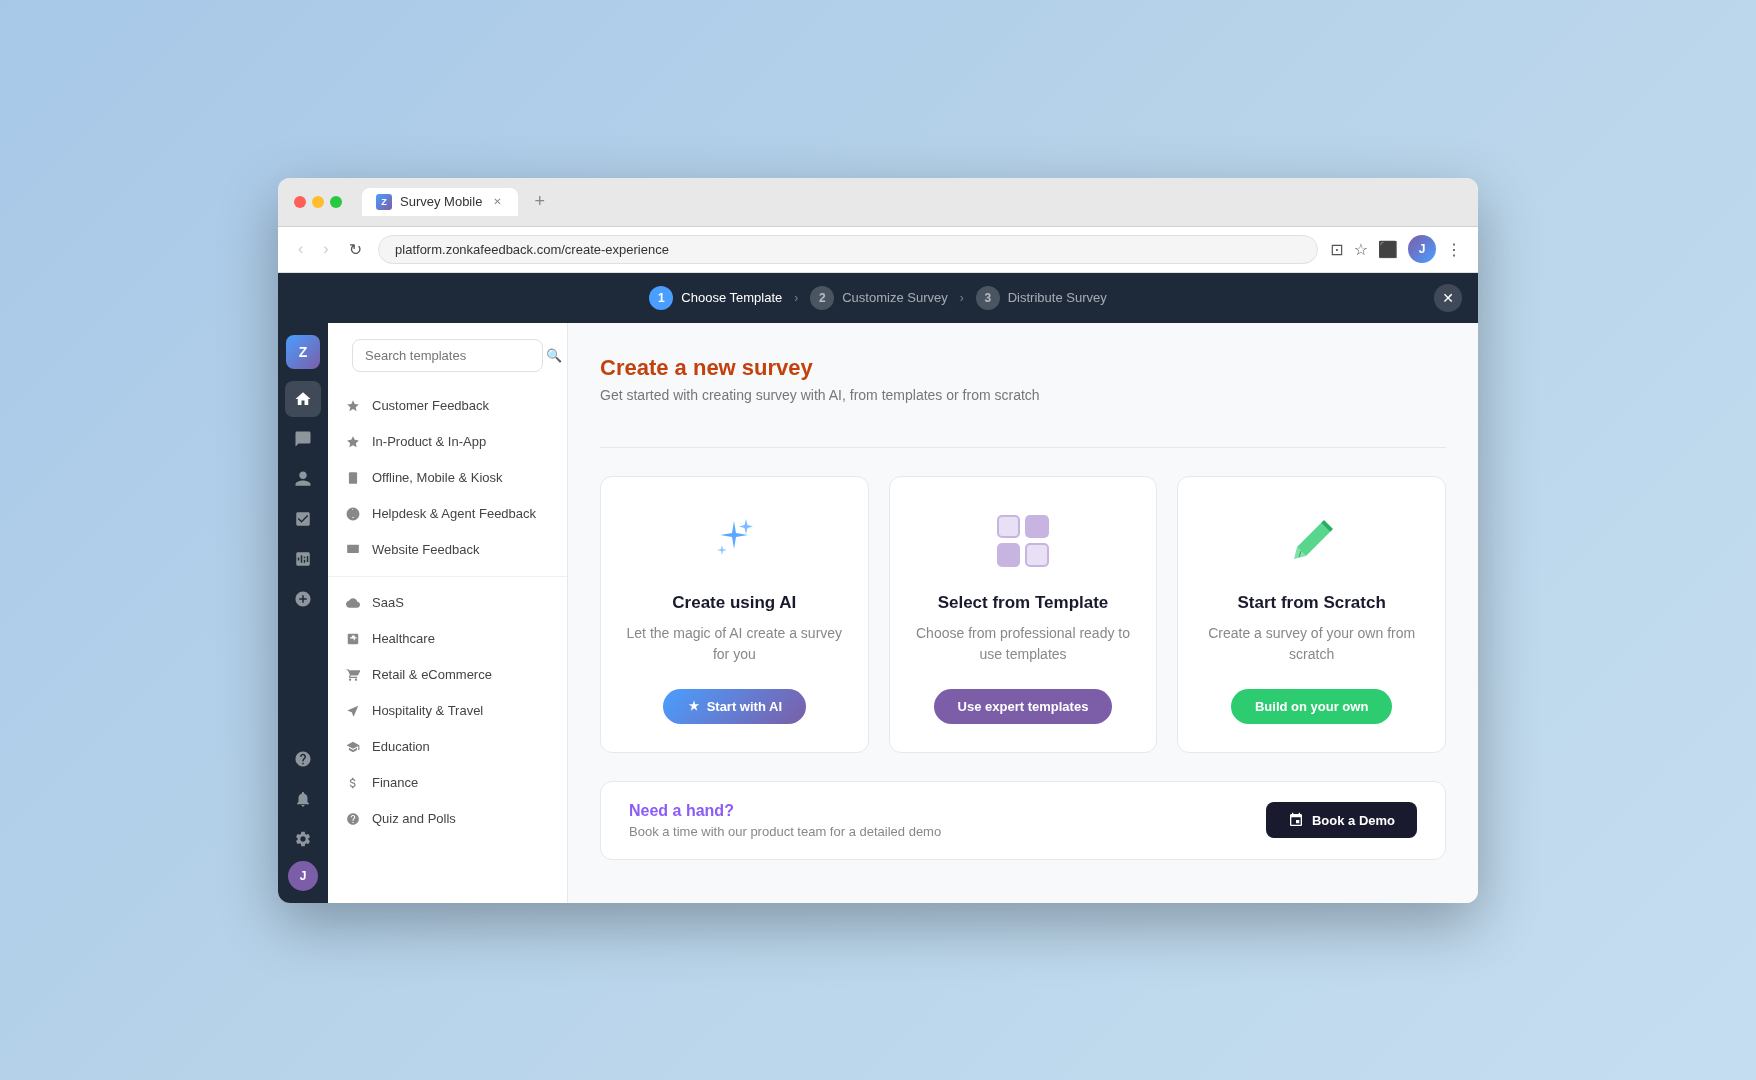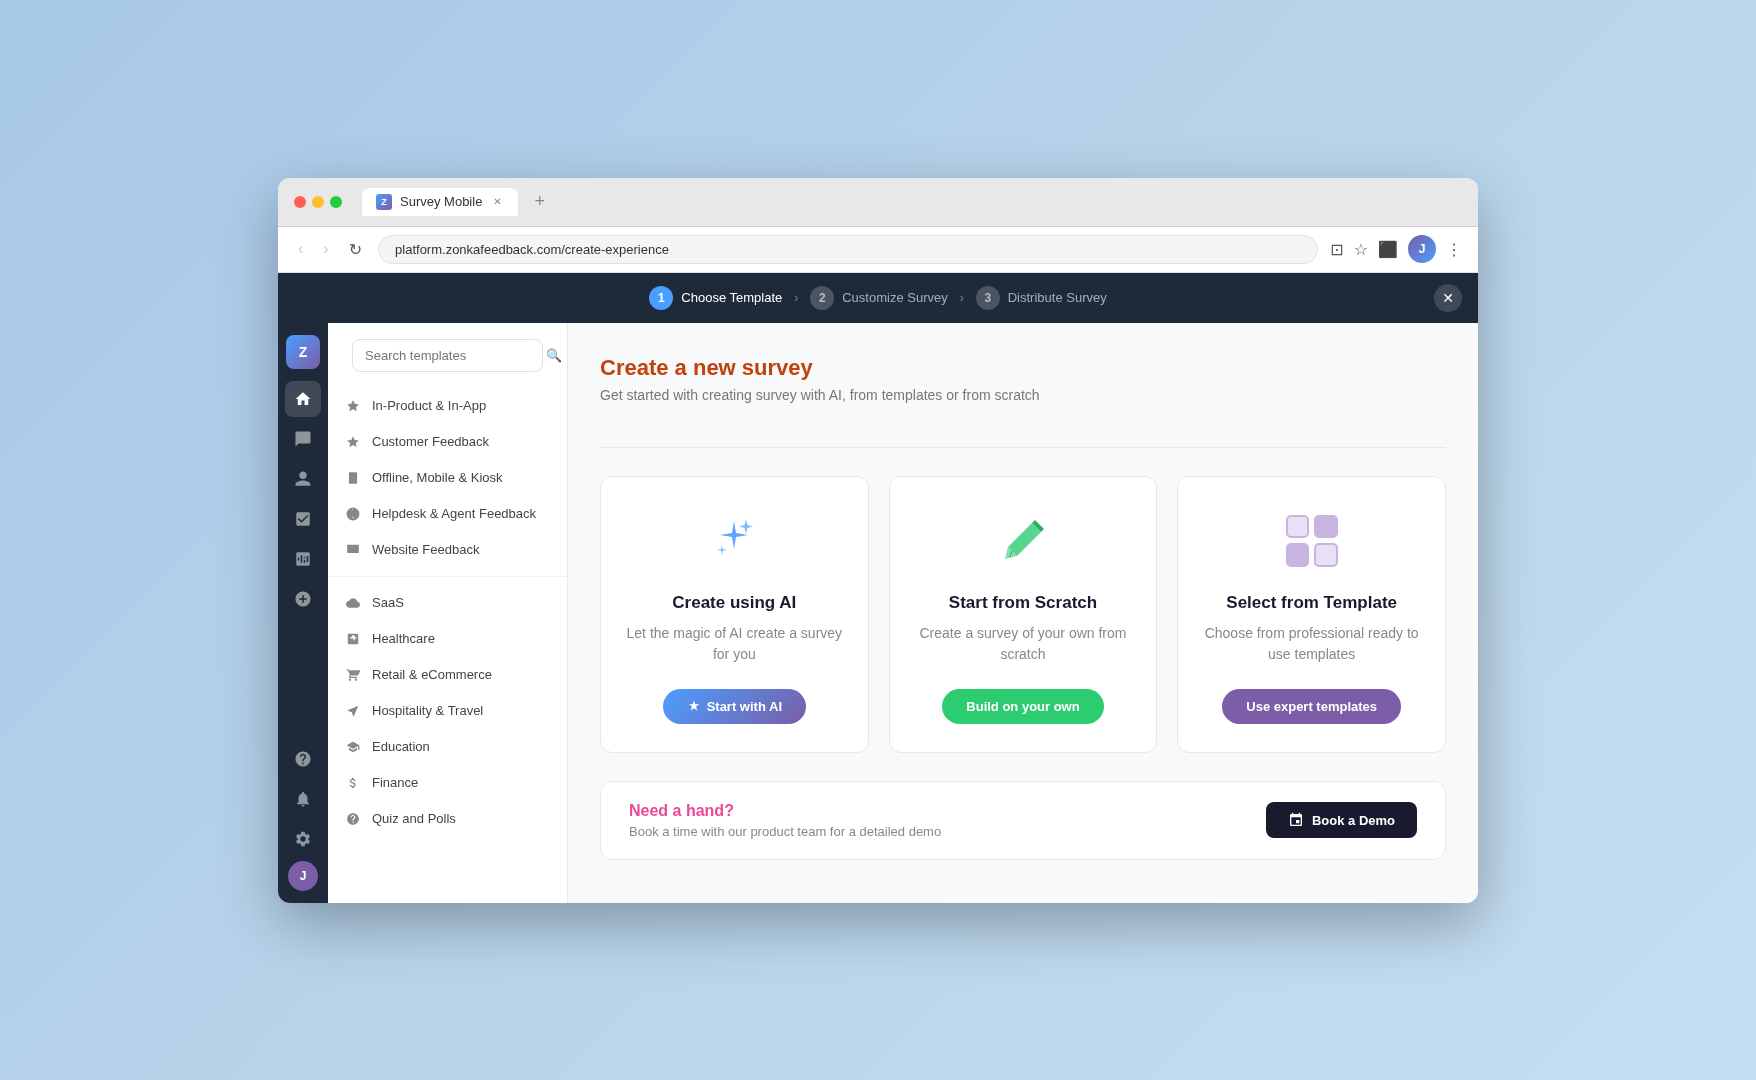--- a/index.html
+++ b/index.html
@@ -470,21 +470,21 @@
       border-radius: 12px;
       padding: 20px 28px;
       display: flex;
       align-items: center;
       justify-content: space-between;
     }
 
     .help-card-text h3 {
       font-size: 16px;
       font-weight: 700;
-      color: #ec4899;
+      color: #8b5cf6;
       margin-bottom: 4px;
     }
 
     .help-card-text p {
       font-size: 13px;
       color: #888;
     }
 
     .btn-demo {
       background: #1a1a2e;
@@ -615,32 +615,32 @@
 
       <div class="left-nav">
         <div class="search-box">
           <input type="text" placeholder="Search templates" style="">
           <span class="search-icon-btn">🔍</span>
         </div>
 
         <div class="nav-item">
           <div class="nav-item-icon">
             <svg width="14" height="14" viewBox="0 0 24 24" fill="currentColor">
+                <path d="M12 17.27L18.18 21l-1.64-7.03L22 9.24l-7.19-.61L12 2 9.19 8.63 2 9.24l5.46 4.73L5.82 21z"></path>
+              </svg>
+          </div>
+          <span>Customer Feedback</span>
+        </div>
+        <div class="nav-item">
+          <div class="nav-item-icon">
+            <svg width="14" height="14" viewBox="0 0 24 24" fill="currentColor">
                 <path d="M12 2l3.09 6.26L22 9.27l-5 4.87 1.18 6.88L12 17.77l-6.18 3.25L7 14.14 2 9.27l6.91-1.01z"></path>
               </svg>
           </div>
           <span>In-Product &amp; In-App</span>
-        </div>
-        <div class="nav-item">
-          <div class="nav-item-icon">
-            <svg width="14" height="14" viewBox="0 0 24 24" fill="currentColor">
-                <path d="M12 17.27L18.18 21l-1.64-7.03L22 9.24l-7.19-.61L12 2 9.19 8.63 2 9.24l5.46 4.73L5.82 21z"></path>
-              </svg>
-          </div>
-          <span>Customer Feedback</span>
         </div>
         <div class="nav-item">
           <div class="nav-item-icon">
             <svg width="14" height="14" viewBox="0 0 24 24" fill="currentColor">
                 <rect x="5" y="2" width="14" height="20" rx="2" ry="2"></rect>
               </svg>
           </div>
           <span>Offline, Mobile &amp; Kiosk</span>
         </div>
         <div class="nav-item">
@@ -739,51 +739,51 @@
               </svg>
             </div>
             <div class="card-title">Create using AI</div>
             <div class="card-desc">Let the magic of AI create a survey for you</div>
             <button class="btn-ai">
               <svg width="14" height="14" viewBox="0 0 24 24" fill="white">
                   <path d="M12 2l2 7h7l-5.5 4 2 7L12 16l-5.5 4 2-7L3 9h7z"></path>
                 </svg>
               <span>Start with AI</span>
             </button>
-          </div>
-
-          <div class="option-card">
-            <div class="card-icon-area">
-              <svg width="52" height="52" viewBox="0 0 52 52">
-                <g>
-                  <path d="M35 8 L44 17 L20 41 L11 32 Z" fill="#2ecc71" opacity="0.8"></path>
-                  <path d="M44 17 L47 14 L38 5 L35 8 Z" fill="#27ae60"></path>
-                  <path d="M11 32 L8 44 L20 41 Z" fill="#2ecc71" opacity="0.6"></path>
-                  <line x1="15" y1="36" x2="13" y2="42" stroke="#27ae60" stroke-width="1"></line>
-                </g>
-              </svg>
-            </div>
-            <div class="card-title">Start from Scratch</div>
-            <div class="card-desc">Create a survey of your own from scratch</div>
-            <button class="btn-green">Build on your own</button>
           </div>
 
           <div class="option-card">
             <div class="card-icon-area">
               <div style="display: grid; grid-template-columns: 1fr 1fr; gap: 5px; width: 52px; height: 52px;">
                 <div style="background: #e8e0f5; border-radius: 5px; border: 2px solid #c8b4e0;"></div>
                 <div style="background: #c8b4e0; border-radius: 5px;"></div>
                 <div style="background: #c8b4e0; border-radius: 5px;"></div>
                 <div style="background: #e8e0f5; border-radius: 5px; border: 2px solid #c8b4e0;"></div>
               </div>
             </div>
             <div class="card-title">Select from Template</div>
             <div class="card-desc">Choose from professional ready to use templates</div>
             <button class="btn-purple">Use expert templates</button>
           </div>
+
+          <div class="option-card">
+            <div class="card-icon-area">
+              <svg width="52" height="52" viewBox="0 0 52 52">
+                <g>
+                  <path d="M35 8 L44 17 L20 41 L11 32 Z" fill="#2ecc71" opacity="0.8"></path>
+                  <path d="M44 17 L47 14 L38 5 L35 8 Z" fill="#27ae60"></path>
+                  <path d="M11 32 L8 44 L20 41 Z" fill="#2ecc71" opacity="0.6"></path>
+                  <line x1="15" y1="36" x2="13" y2="42" stroke="#27ae60" stroke-width="1"></line>
+                </g>
+              </svg>
+            </div>
+            <div class="card-title">Start from Scratch</div>
+            <div class="card-desc">Create a survey of your own from scratch</div>
+            <button class="btn-green">Build on your own</button>
+          </div>
         </div>
 
         <div class="help-card">
           <div class="help-card-text">
             <h3>Need a hand?</h3>
             <p>Book a time with our product team for a detailed demo</p>
           </div>
           <button class="btn-demo">
             <svg width="16" height="16" viewBox="0 0 24 24" fill="white">
                 <path d="M17 12h-5v5h5v-5zM16 1v2H8V1H6v2H5c-1.11 0-1.99.9-1.99 2L3 19c0 1.1.89 2 2 2h14c1.1 0 2-.9 2-2V5c0-1.1-.9-2-2-2h-1V1h-2zm3 18H5V8h14v11z"></path>

